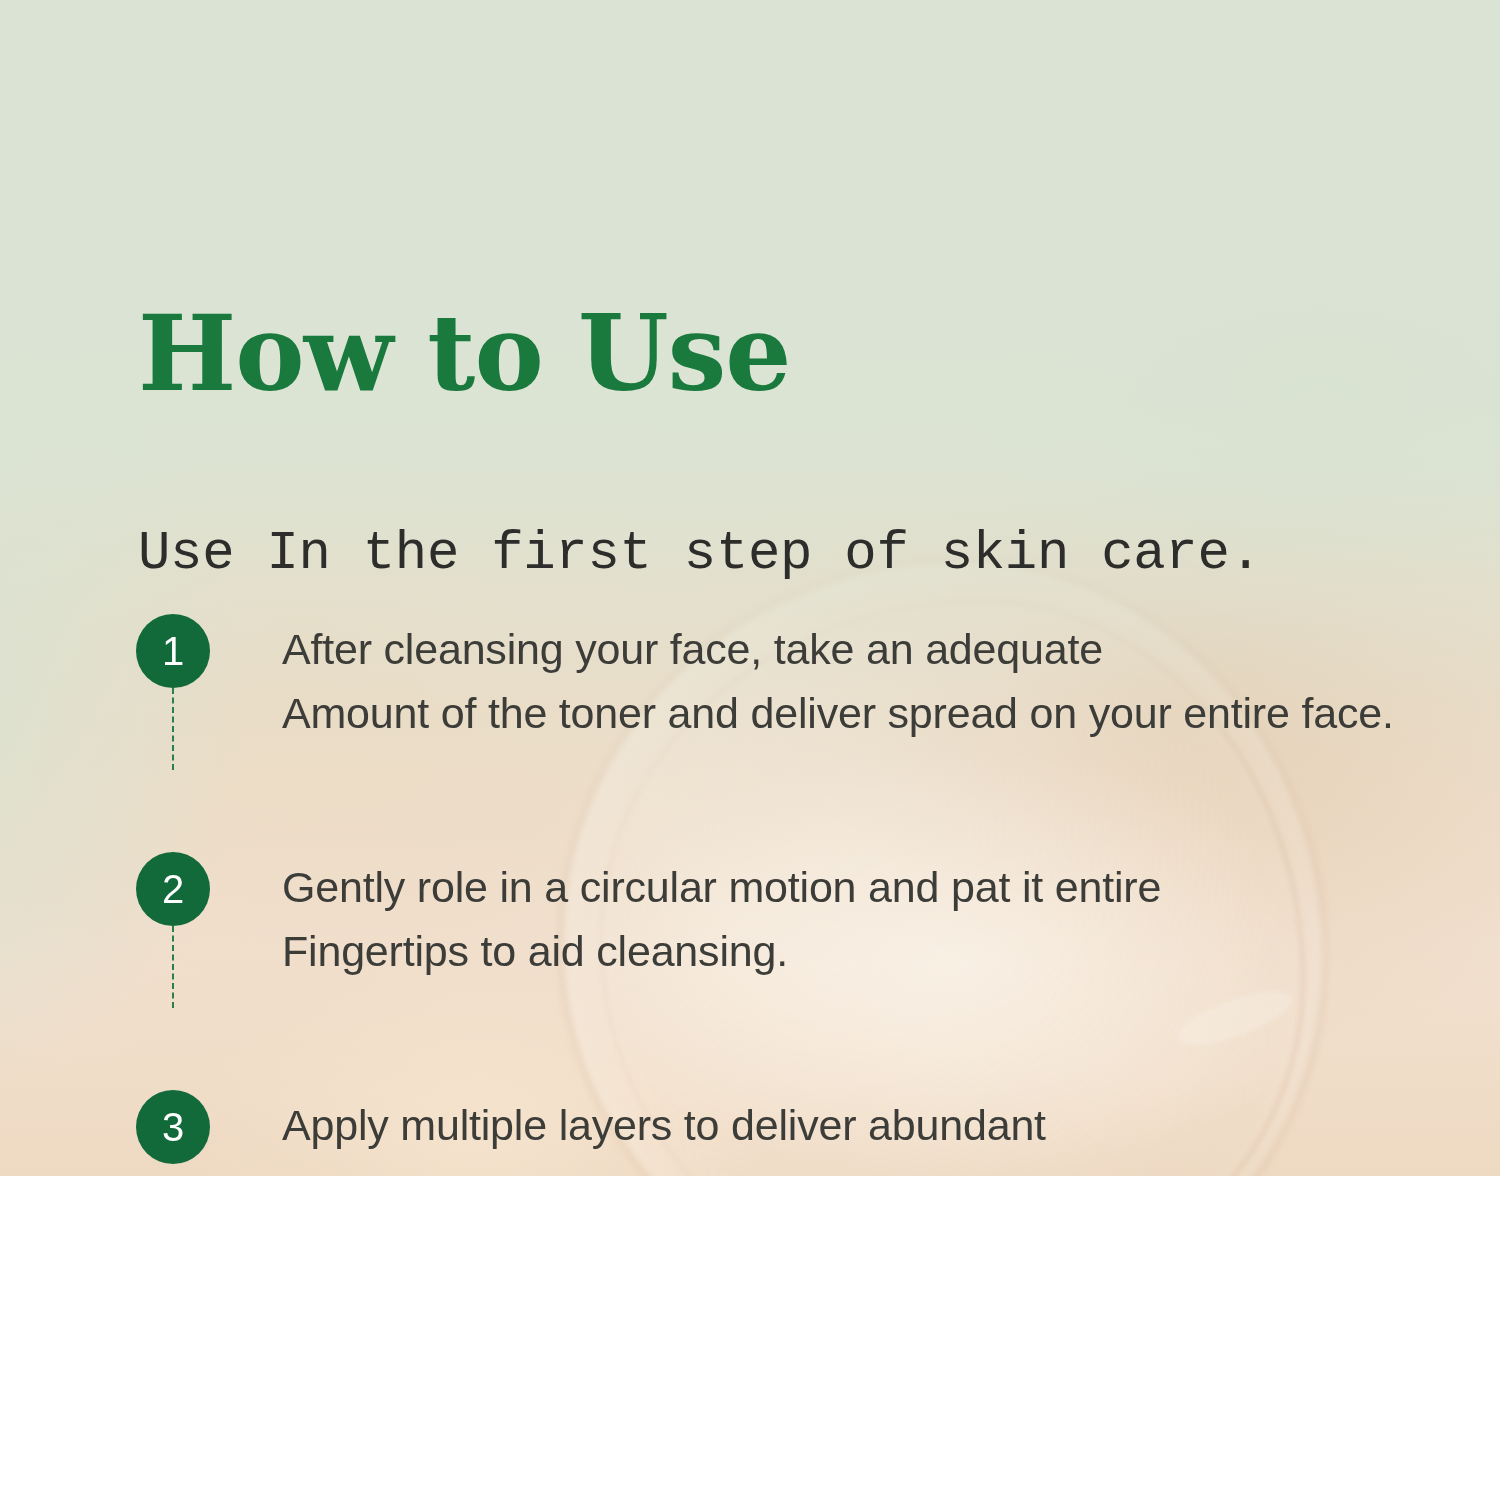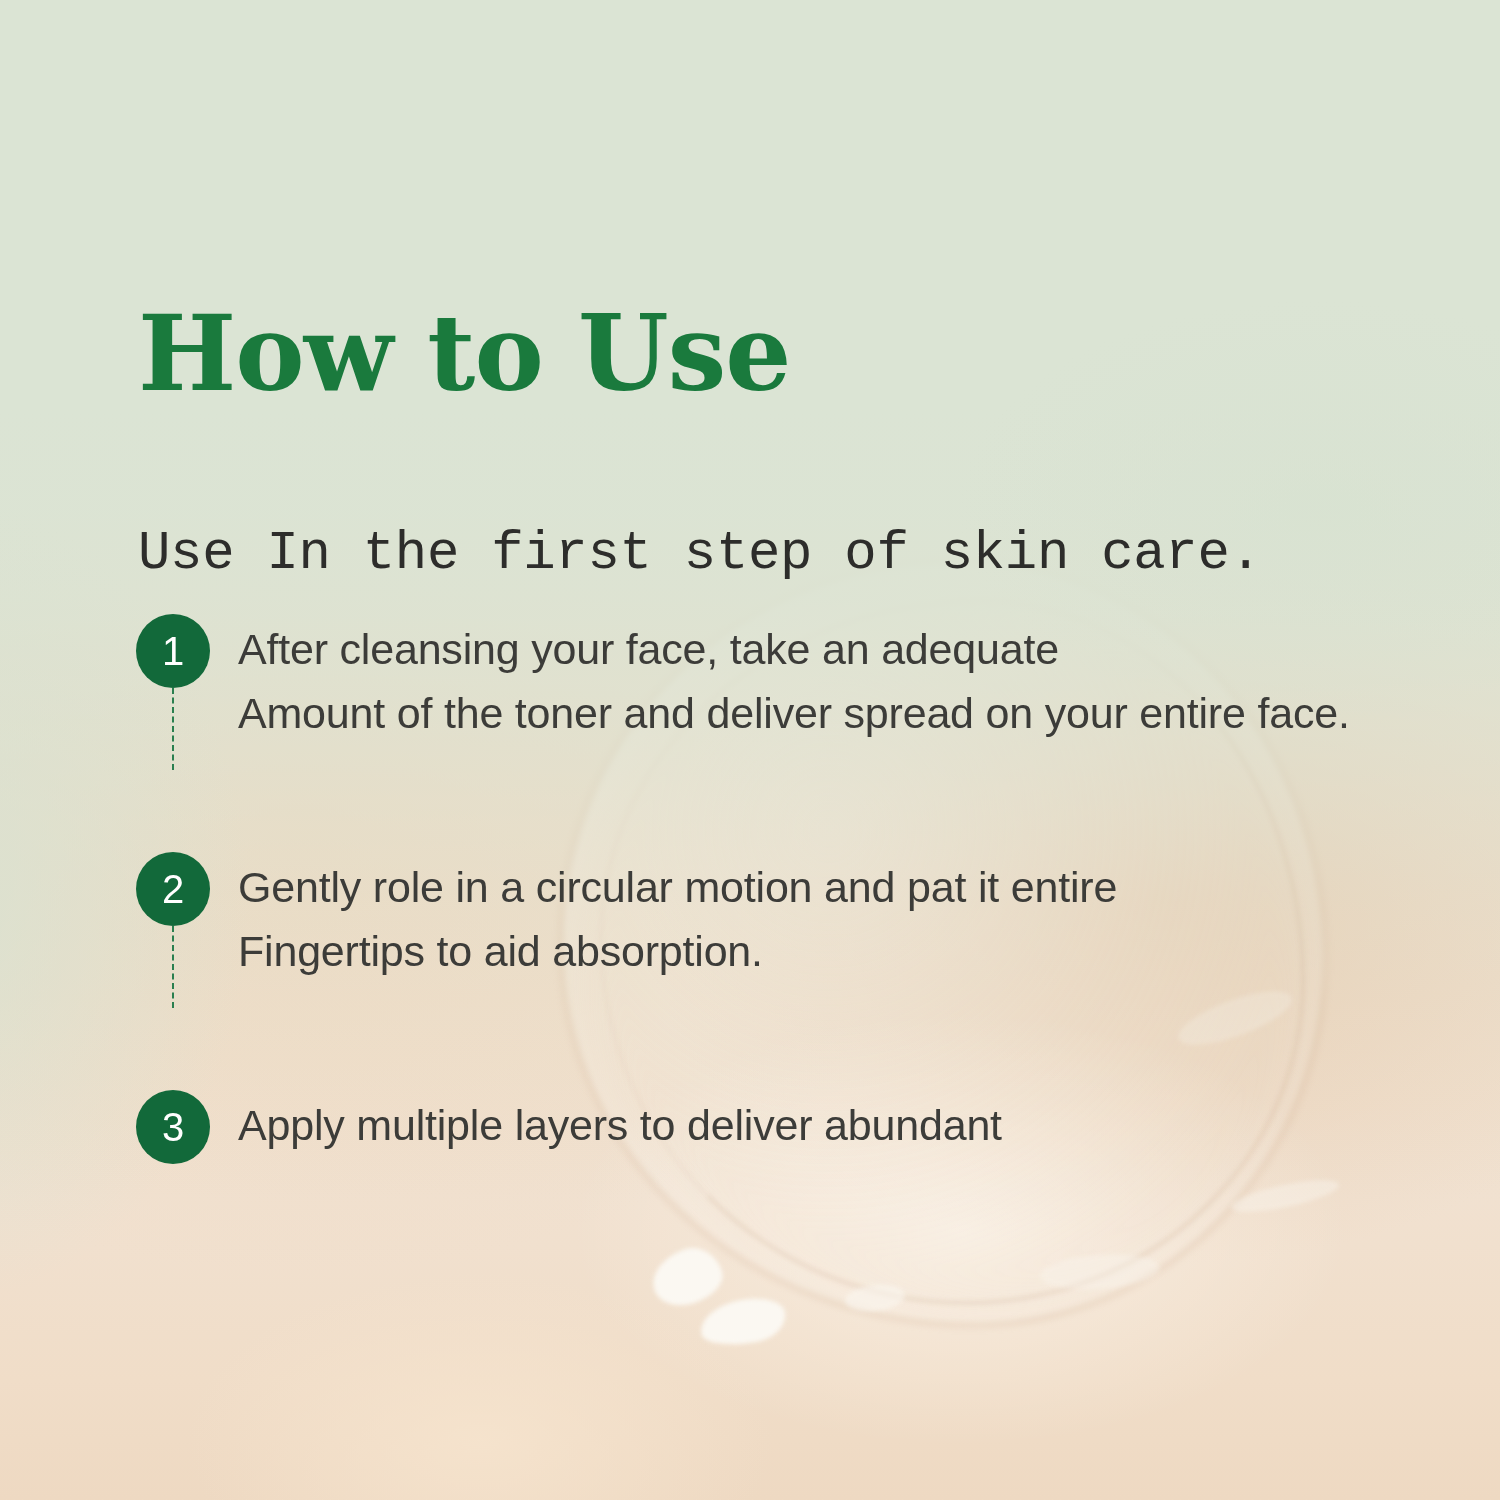--- a/index.html
+++ b/index.html
@@ -9,21 +9,21 @@
   body {
     width: 1500px;
     height: 1500px;
     overflow: hidden;
     font-family: "Liberation Sans", sans-serif;
   }
 
   #poster {
     position: relative;
     width: 1500px;
-    height: 1500px;
+    height: 1176px;
     overflow: hidden;
     background: #fdba74;
   }
 
   
   .photo-layer {
     position: absolute;
     inset: 0;
     
     background:
@@ -207,21 +207,21 @@
     z-index: 1;
     left: 36px;
     top: 74px;
     bottom: -82px;
     width: 0;
     border-left: 2px dashed #2a7f4f;
   }
   .step:last-child .connector { display: none; }
 
   .step-text {
-    margin-left: 28px;
+    margin-left: 72px;
     padding-top: 4px;
     font-family: "Liberation Sans", sans-serif;
     font-size: 43px;
     line-height: 1.48;
     color: #3c3c39;
     letter-spacing: -0.2px;
   }
   .step-text .line { display: block; white-space: nowrap; }
 
   
@@ -265,21 +265,21 @@
         </div>
       </div>
 
       <div class="step">
         <div class="marker-col">
           <div class="badge">2</div>
           <div class="connector"></div>
         </div>
         <div class="step-text">
           <span class="line">Gently role in a circular motion and pat it entire</span>
-          <span class="line">Fingertips to aid absorption.</span>
+          <span class="line">Fingertips to aid cleansing.</span>
         </div>
       </div>
 
       <div class="step">
         <div class="marker-col">
           <div class="badge">3</div>
 
         </div>
         <div class="step-text">
           <span class="line">Apply multiple layers to deliver abundant</span>

